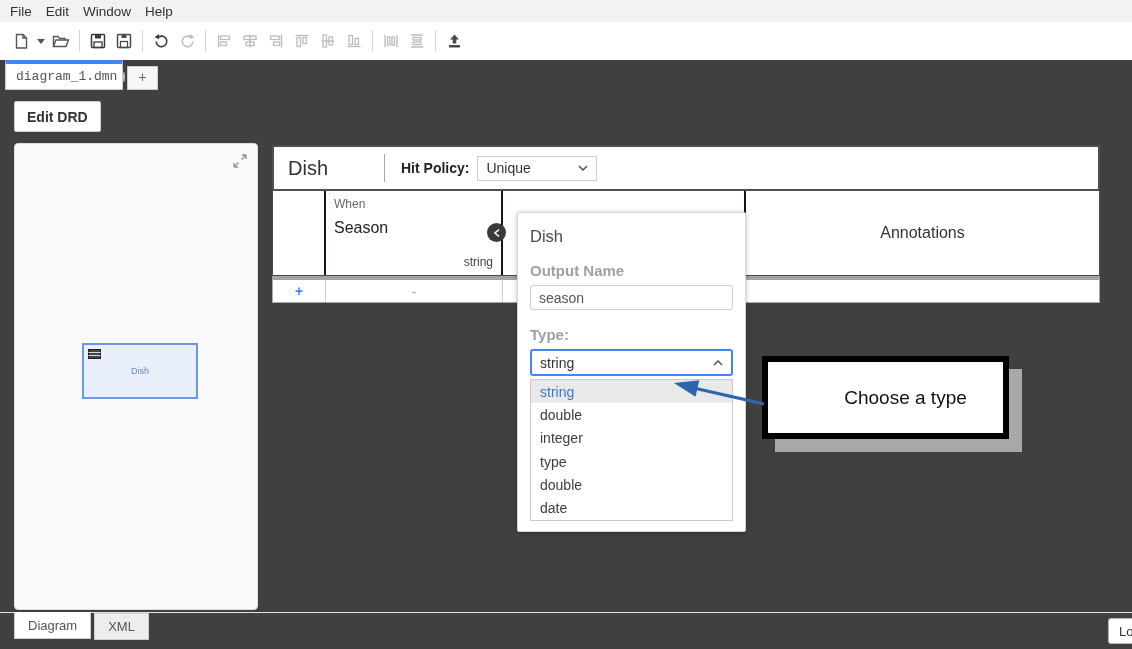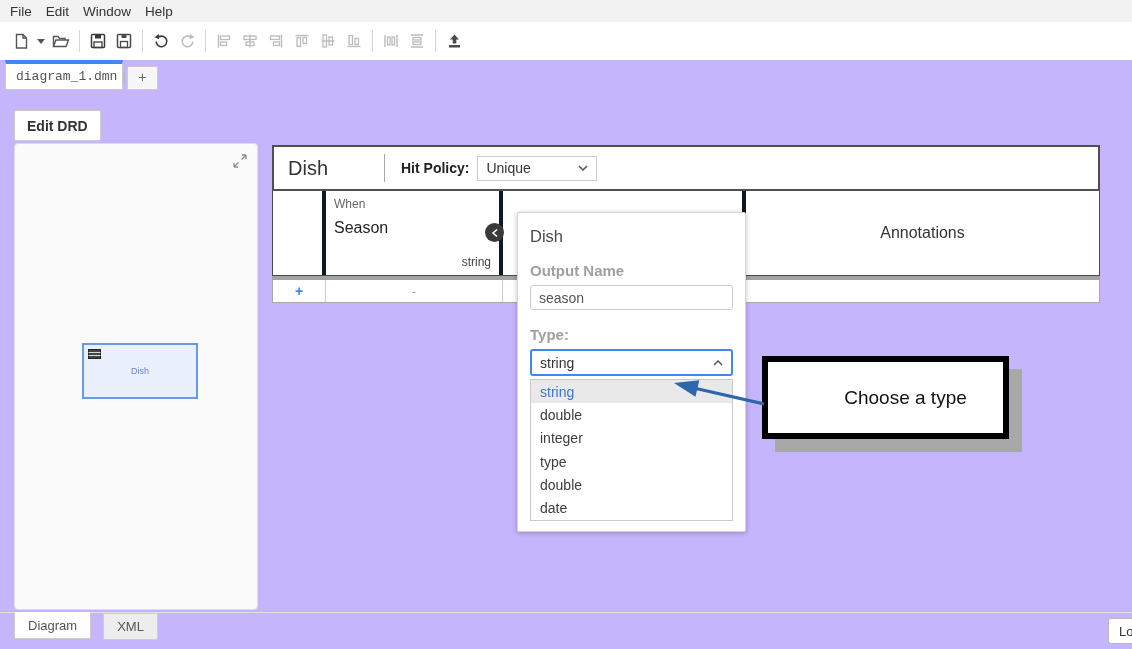--- a/index.html
+++ b/index.html
@@ -1,16 +1,16 @@
 <!DOCTYPE html>
 <html><head>
 <meta charset="utf-8">
 <style>
   html,body{margin:0;padding:0;background:#fff;}
-  .stage{position:relative;width:1132px;height:649px;overflow:hidden;background:#c4b5fd;
+  .stage{position:relative;width:1132px;height:649px;overflow:hidden;background:#404040;
          font-family:"Liberation Sans",sans-serif;color:#333;}
 
   
   .menubar{position:absolute;left:0;top:0;width:1132px;height:22px;background:#f2f2f2;
            display:flex;align-items:center;padding-left:10px;box-sizing:border-box;gap:14px;
            font-size:13.5px;color:#333;}
   .menu-item{cursor:default;}
 
   
   .toolbar{position:absolute;left:0;top:22px;width:1132px;height:38px;background:#fff;
@@ -23,21 +23,21 @@
   .tabstrip{position:absolute;left:5px;top:60px;display:flex;align-items:flex-end;font-family:Liberation Mono, monospace;}
   .filetab{width:118px;height:30px;box-sizing:border-box;background:#fff;
            border:1px solid #ccc;border-top:4px solid #4285f4;
            display:flex;align-items:center;padding-left:10px;gap:6px;font-size:13px;color:#555;}
   .dirty-dot{width:10px;height:10px;border:1.5px solid #b9b9b9;border-radius:50%;box-sizing:border-box;}
   .plustab{width:31px;height:24px;box-sizing:border-box;background:#f7f7f7;border:1px solid #ccc;
            margin-left:4px;display:flex;align-items:center;justify-content:center;
            font-size:14px;color:#666;}
 
   
-  .actionbar{position:absolute;left:14px;top:110px;display:flex;gap:5px;align-items:flex-end;}
+  .actionbar{position:absolute;left:14px;top:101px;display:flex;gap:5px;align-items:flex-end;}
   .obtn{height:31px;box-sizing:border-box;background:#fff;border:1px solid #ccc;border-radius:2px;
         display:flex;align-items:center;padding:0 12px;font-size:14px;font-weight:bold;color:#333;}
 
   
   .minimap{position:absolute;left:14px;top:143px;width:244px;height:467px;background:#fafafa;
            border:1px solid #ddd;border-radius:4px;box-sizing:border-box;}
   .expand-ic{position:absolute;right:9px;top:9px;}
   .mini-node{position:absolute;left:67px;top:199px;width:116px;height:56px;background:#e9effb;
              border:2px solid #6a99e8;box-sizing:border-box;display:flex;align-items:center;
              justify-content:center;font-size:9px;color:#6a88c9;}
@@ -48,21 +48,21 @@
   .dt-header{height:46px;box-sizing:border-box;border:2px solid #4f4f4f;background:#fff;
              display:flex;align-items:center;padding-left:14px;}
   .dt-title{font-size:20px;color:#333;width:96px;}
   .dt-vsep{width:1px;height:28px;background:#aaa;margin-right:16px;}
   .hp-label{font-size:14px;font-weight:bold;color:#222;margin-right:8px;}
   .hp-select{width:120px;height:25px;box-sizing:border-box;border:1px solid #ccc;background:#fff;
              display:flex;align-items:center;justify-content:space-between;
              padding:0 8px;font-size:14px;color:#333;}
   .dt-cols{display:flex;height:85px;box-sizing:border-box;background:#fff;
            border-left:1px solid #4a4a4a;border-right:1px solid #4a4a4a;border-bottom:1px solid #4a4a4a;}
-  .dt-cols > div{box-sizing:border-box;border-right:4px solid #0f172a;position:relative;}
+  .dt-cols > div{box-sizing:border-box;border-right:2px solid #0f172a;position:relative;}
   .dt-cols > div:last-child{border-right:none;}
   .c-num{flex:0 0 53px;}
   .c-input{flex:0 0 177px;}
   .c-output{flex:1 1 auto;}
   .c-annot{flex:0 0 353px;display:flex;align-items:center;justify-content:center;
            font-size:16px;color:#333;}
   .when-lb{position:absolute;left:8px;top:6px;font-size:12px;color:#666;}
   .in-name{position:absolute;left:8px;top:28px;font-size:16px;color:#222;}
   .in-type{position:absolute;right:8px;bottom:6px;font-size:12px;color:#444;}
   .edit-badge{position:absolute;right:-5px;top:32px;width:19px;height:19px;border-radius:50%;
@@ -94,21 +94,21 @@
 
   
   .callout{position:absolute;left:762px;top:356px;width:247px;height:83px;box-sizing:border-box;
            background:#fff;border:6px solid #000000;box-shadow:13px 13px 0 #a8a8a8;z-index:6;
            display:flex;align-items:center;justify-content:center;font-size:19px;color:#111;padding-left:40px;}
   .arrow-svg{position:absolute;left:668px;top:374px;z-index:7;}
 
   
   .footer-line{position:absolute;left:0;top:612px;width:1132px;height:0;
                border-top:1px solid #e2e2e2;box-shadow:0 -1px 2px rgba(0,0,0,.04);}
-  .footer-tabs{position:absolute;left:14px;top:613px;display:flex;gap:12px;}
+  .footer-tabs{position:absolute;left:14px;top:613px;display:flex;gap:3px;}
   .ftab{height:27px;box-sizing:border-box;display:flex;align-items:center;padding:0 13px;
         font-size:13px;color:#555;border:1px solid #ccc;}
   .ftab.active{background:#fff;border-top-color:#fff;margin-top:-1px;}
   .ftab.inactive{background:#ededed;}
   .log-btn{position:absolute;left:1108px;top:618px;width:44px;height:26px;box-sizing:border-box;
            background:#fff;border:1px solid #b9b9b9;border-radius:3px;display:flex;align-items:center;
            padding-left:10px;font-size:13px;color:#333;}
   svg{display:block;}
 </style>
 </head>

